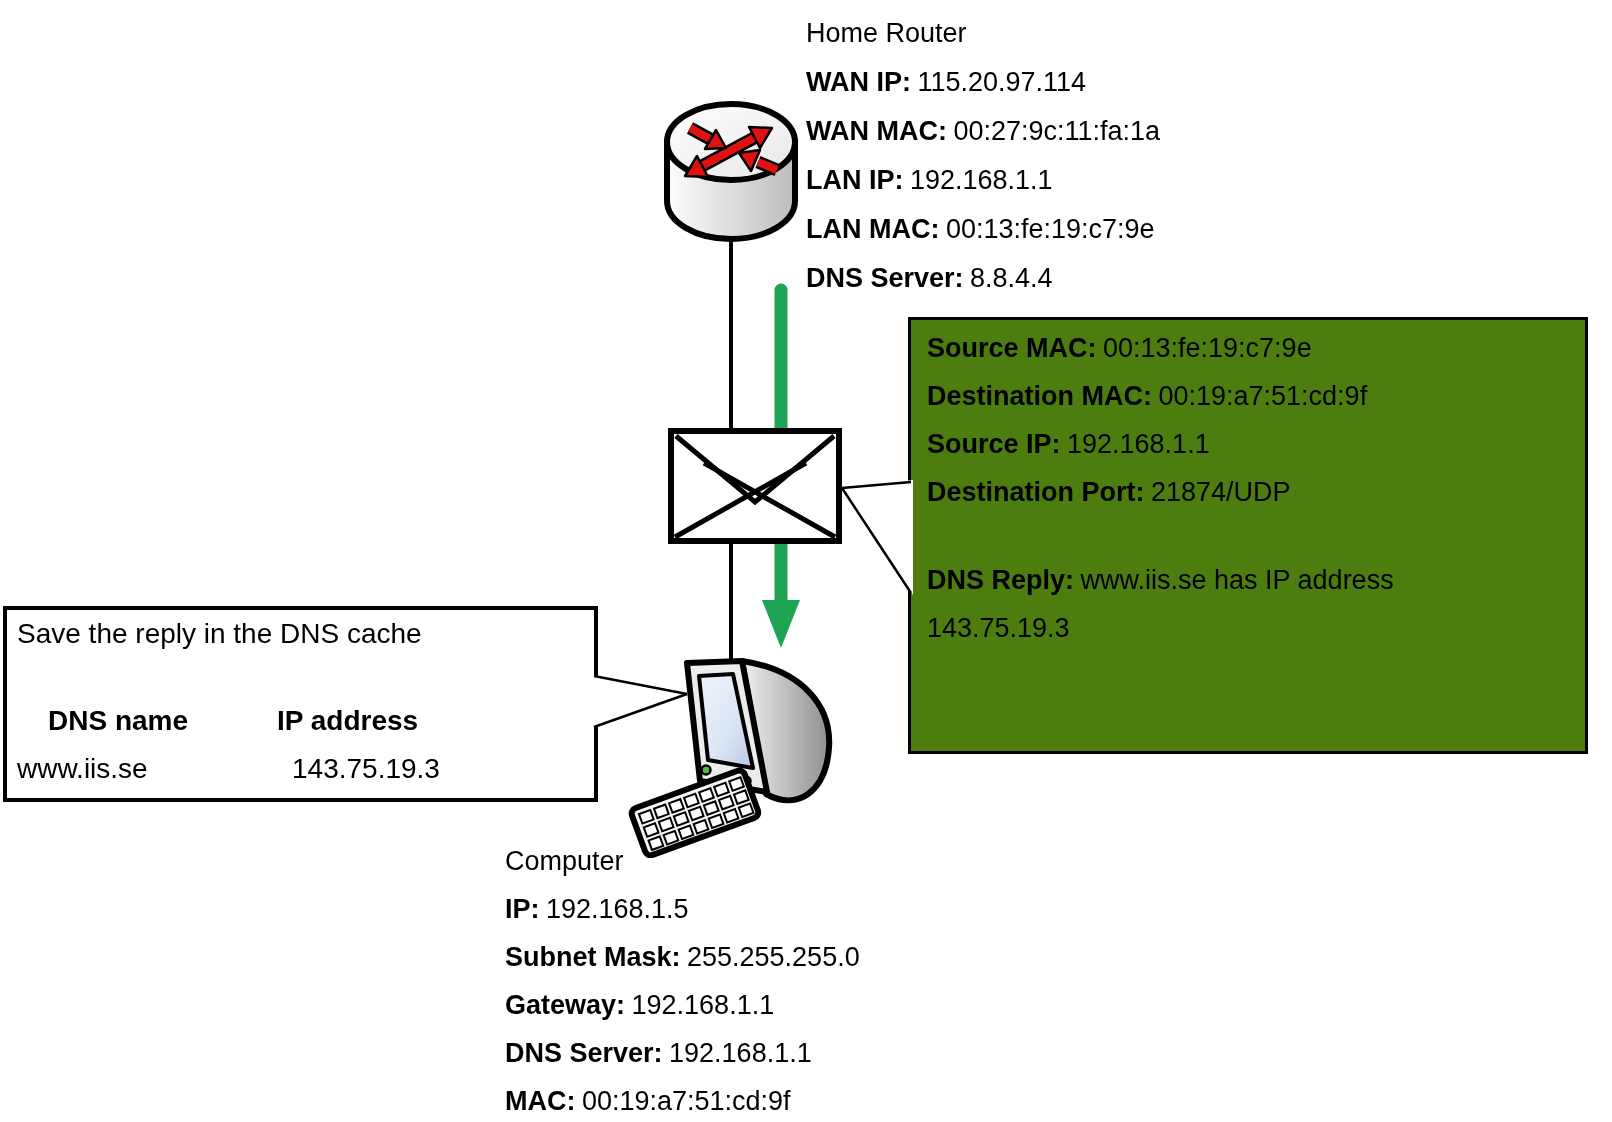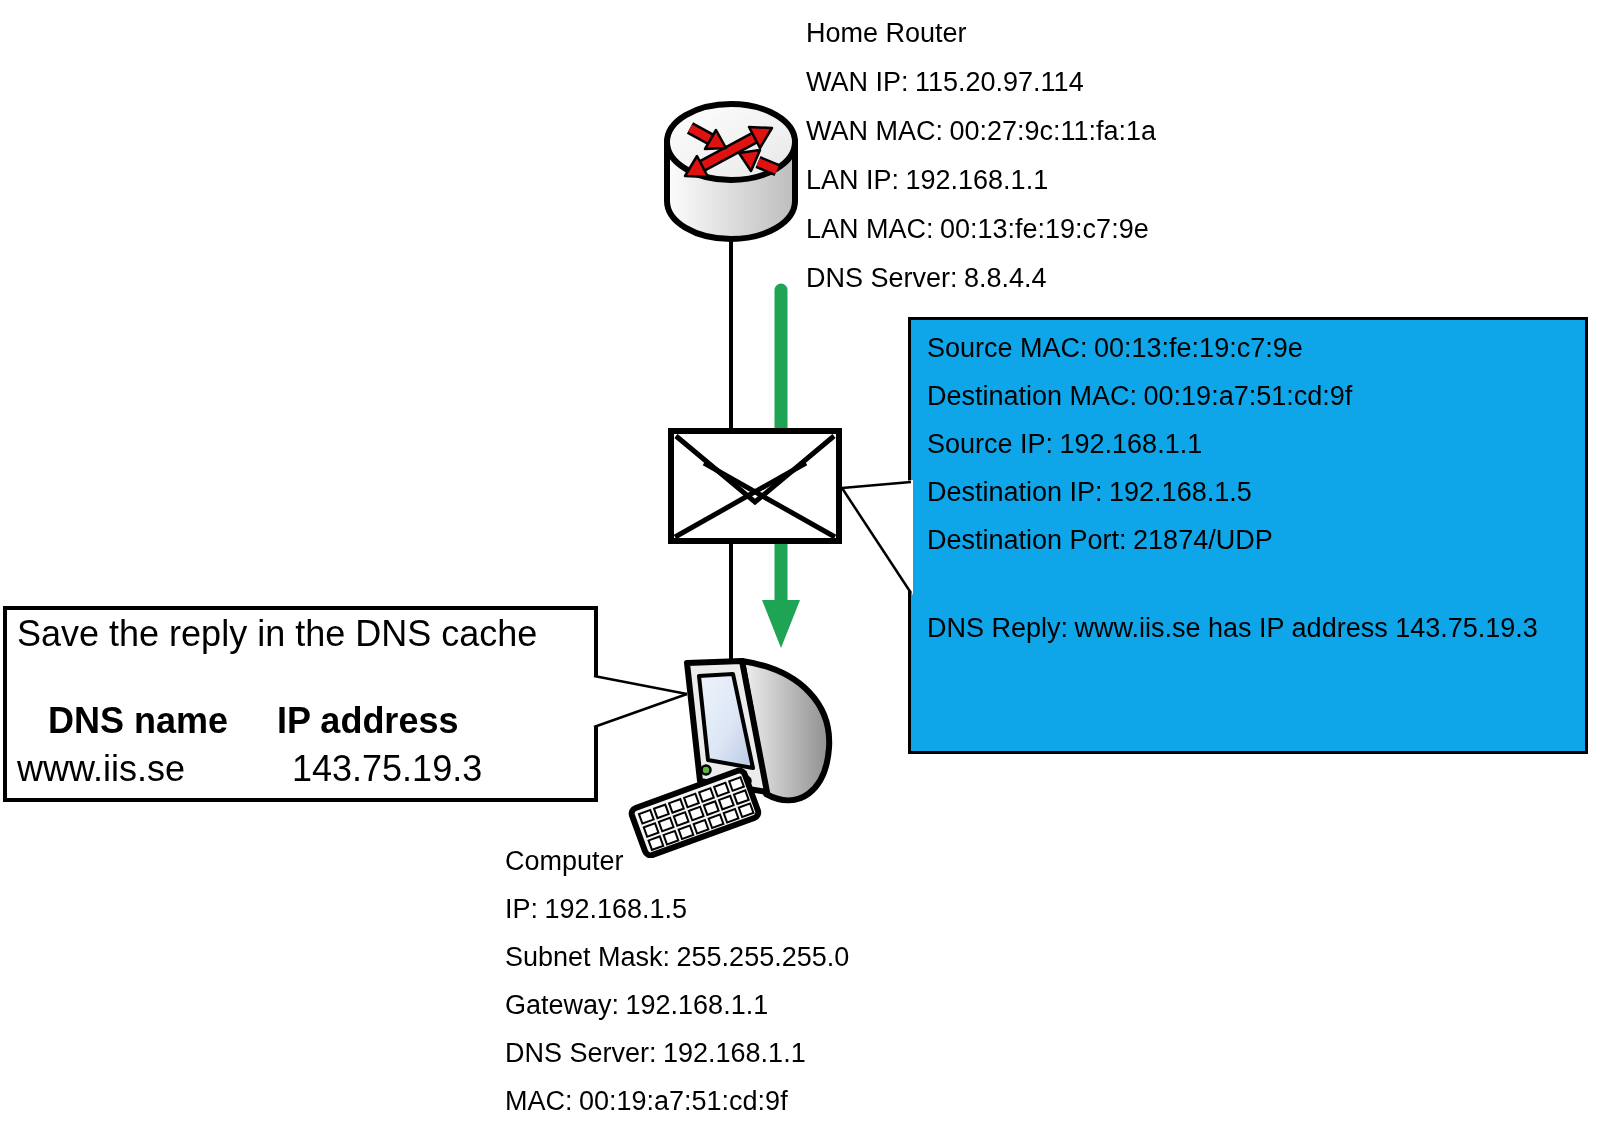--- a/index.html
+++ b/index.html
@@ -3,43 +3,43 @@
 <meta charset="utf-8">
 <style>
   html,body{margin:0;padding:0;background:#fff;}
   #stage{
     position:relative;width:1612px;height:1122px;background:#ffffff;overflow:hidden;
     font-family:"Liberation Sans", sans-serif;color:#000;
   }
   .abs{position:absolute;}
   .txt{font-size:27px;line-height:48px;white-space:nowrap;}
   .txt p{margin:0;}
-  .txt b{font-weight:normal;margin-top:32px;}
+  .txt b{font-weight:bold;margin-top:32px;}
   .val{margin-left:0.24em;}
   
   #router-info{left:806px;top:9px;line-height:49px;}
   
   #packet-box{
     left:908px;top:317px;width:674px;height:431px;
-    border:3px solid #000;background:#0ea5e9;box-sizing:content-box;
+    border:3px solid #000;background:#4d7c0f;box-sizing:content-box;
   }
   #packet-box .inner{padding:4px 0 0 16px;}
   #packet-box .spacer{height:40px;}
   #packet-box .reply{white-space:normal;width:612px;}
   
   #cache-box{
     left:3px;top:606px;width:587px;height:188px;
     border:4px solid #000;background:#fff;
   }
   #cache-box .t{position:absolute;left:10px;top:0;}
   .cache-h1{position:absolute;left:10px;top:87px;font-weight:bold;margin-left:31px;}
   .cache-h2{position:absolute;left:270px;top:87px;font-weight:bold;}
   .cache-v1{position:absolute;left:10px;top:135px;text-align:right;}
   .cache-v2{position:absolute;left:285px;top:135px;}
-  #cache-box span{font-size:36px;line-height:48px;white-space:nowrap;}
+  #cache-box span{font-size:28px;line-height:48px;white-space:nowrap;}
   
   #computer-info{left:505px;top:837px;}
   
   #connector{left:729px;top:236px;width:4px;height:424px;background:#000;}
   svg{display:block;}
 </style>
 </head>
 <body>
 
 <div id="stage">
@@ -83,21 +83,20 @@
     <line x1="7" y1="109" x2="138" y2="35" stroke="#000" stroke-width="5"></line>
     <line x1="167" y1="109" x2="36" y2="35" stroke="#000" stroke-width="5"></line>
     <polyline points="8,8 87,74 166,8" fill="none" stroke="#000" stroke-width="5"></polyline>
   </svg>
 
   <div class="abs txt" id="packet-box">
     <div class="inner">
       <p><b>Source MAC:</b><span class="val">00:13:fe:19:c7:9e</span></p>
       <p><b>Destination MAC:</b><span class="val">00:19:a7:51:cd:9f</span></p>
       <p><b>Source IP:</b><span class="val">192.168.1.1</span></p>
-      <p><b>Destination IP:</b><span class="val">192.168.1.5</span></p>
       <p><b>Destination Port:</b><span class="val">21874/UDP</span></p>
       <div class="spacer"></div>
       <p class="reply"><b>DNS Reply:</b><span class="val">www.iis.se has IP address 143.75.19.3</span></p>
     </div>
   </div>
 
   <svg class="abs" style="left:835px;top:470px;" width="80" height="130" viewBox="0 0 80 130">
     <polygon points="7,18 78,10 78,125" fill="#ffffff"></polygon>
     <line x1="76" y1="12" x2="7" y2="18" stroke="#000" stroke-width="2.5"></line>
     <line x1="7" y1="18" x2="76" y2="123" stroke="#000" stroke-width="2.5"></line>

